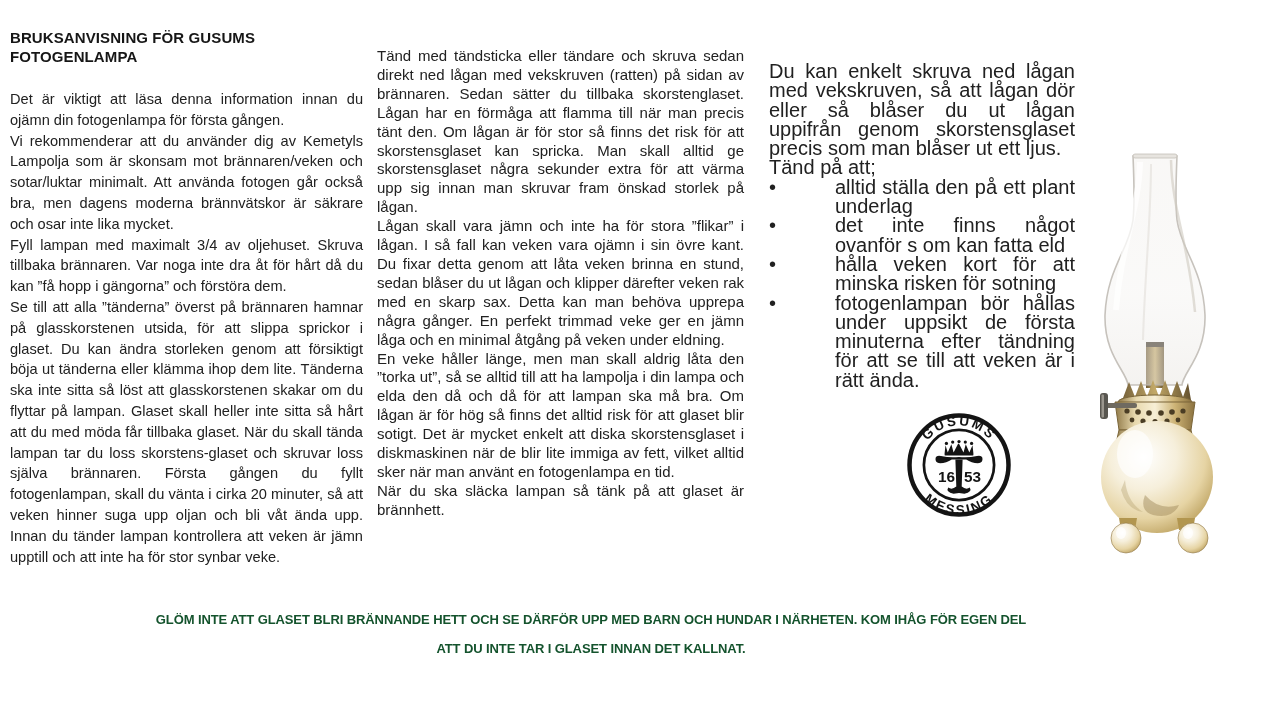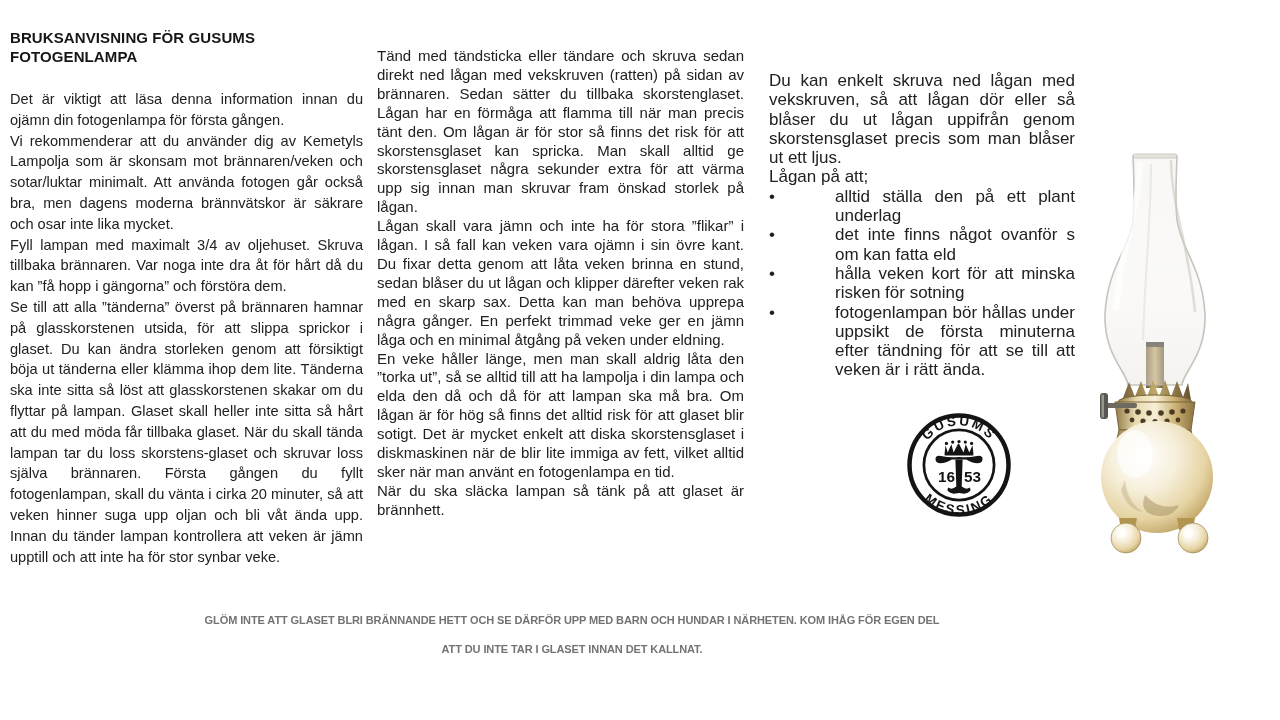--- a/index.html
+++ b/index.html
@@ -5,37 +5,37 @@
   html,body{margin:0;padding:0;}
   body{
     width:1280px;height:720px;position:relative;overflow:hidden;
     background:#ffffff;color:#212121;
     font-family:"Liberation Sans","DejaVu Sans",sans-serif;
     -webkit-font-smoothing:antialiased;
   }
   .col{position:absolute;text-align:justify;}
   #col1{left:10px;top:28px;width:353px;font-size:14.6px;line-height:20.8px;}
   #col2{left:377px;top:47px;width:367px;font-size:15px;line-height:18.9px;}
-  #col3{left:769px;top:71px;width:306px;font-size:17px;line-height:19.3px;}
+  #col3{left:769px;top:62px;width:306px;font-size:20px;line-height:19.3px;}
   .heading{
     font-weight:bold;font-size:15px;line-height:19px;letter-spacing:0.1px;
     color:#161616;text-align:left;margin-bottom:23px;
   }
   .para{margin:0;}
   .think-label{text-align:left;}
   ul.tips{list-style:none;margin:0;padding:0;}
   ul.tips li{display:flex;margin:0;}
   ul.tips .bullet{width:66px;flex:0 0 66px;text-align:left;}
   ul.tips .bullet-text{flex:1;text-align:justify;}
   #logo{position:absolute;left:905px;top:411px;width:108px;height:108px;}
   #lamp{position:absolute;left:1085px;top:150px;width:160px;height:415px;}
   #footer{
-    position:absolute;left:34px;top:606px;width:1076px;
-    text-align:center;font-weight:bold;font-size:11px;line-height:28.5px;
-    color:#737373;letter-spacing:-0.1px;
+    position:absolute;left:53px;top:606px;width:1076px;
+    text-align:center;font-weight:bold;font-size:13px;line-height:28.5px;
+    color:#14532d;letter-spacing:-0.1px;
   }
 </style>
 </head>
 <body>
 
 <div class="col" id="col1">
   <div class="heading">BRUKSANVISNING FÖR GUSUMS FOTOGENLAMPA</div>
   <p class="para">Det är viktigt att läsa denna information innan du ojämn din fotogenlampa för första gången.</p>
   <p class="para">Vi rekommenderar att du använder dig av Kemetyls Lampolja som är skonsam mot brännaren/veken och sotar/luktar minimalt. Att använda fotogen går också bra, men dagens moderna brännvätskor är säkrare och osar inte lika mycket.</p>
   <p class="para">Fyll lampan med maximalt 3/4 av oljehuset. Skruva tillbaka brännaren. Var noga inte dra åt för hårt då du kan ”få hopp i gängorna” och förstöra dem.</p>
@@ -44,21 +44,21 @@
 
 <div class="col" id="col2">
   <p class="para">Tänd med tändsticka eller tändare och skruva sedan direkt ned lågan med vekskruven (ratten) på sidan av brännaren. Sedan sätter du tillbaka skorstenglaset. Lågan har en förmåga att flamma till när man precis tänt den. Om lågan är för stor så finns det risk för att skorstensglaset kan spricka. Man skall alltid ge skorstensglaset några sekunder extra för att värma upp sig innan man skruvar fram önskad storlek på lågan.</p>
   <p class="para">Lågan skall vara jämn och inte ha för stora ”flikar” i lågan. I så fall kan veken vara ojämn i sin övre kant. Du fixar detta genom att låta veken brinna en stund, sedan blåser du ut lågan och klipper därefter veken rak med en skarp sax. Detta kan man behöva upprepa några gånger. En perfekt trimmad veke ger en jämn låga och en minimal åtgång på veken under eldning.</p>
   <p class="para">En veke håller länge, men man skall aldrig låta den ”torka ut”, så se alltid till att ha lampolja i din lampa och elda den då och då för att lampan ska må bra. Om lågan är för hög så finns det alltid risk för att glaset blir sotigt. Det är mycket enkelt att diska skorstensglaset i diskmaskinen när de blir lite immiga av fett, vilket alltid sker när man använt en fotogenlampa en tid.</p>
   <p class="para">När du ska släcka lampan så tänk på att glaset är brännhett.</p>
 </div>
 
 <div class="col" id="col3">
   <p class="para">Du kan enkelt skruva ned lågan med vekskruven, så att lågan dör eller så blåser du ut lågan uppifrån genom skorstensglaset precis som man blåser ut ett ljus.</p>
-  <p class="para think-label">Lågan på att;</p>
+  <p class="para think-label">Tänd på att;</p>
   <ul class="tips">
     <li>
       <span class="bullet">•</span>
       <span class="bullet-text">alltid ställa den på ett plant underlag</span>
     </li>
     <li>
       <span class="bullet">•</span>
       <span class="bullet-text">det inte finns något ovanför s om kan fatta eld</span>
     </li>
     <li>

